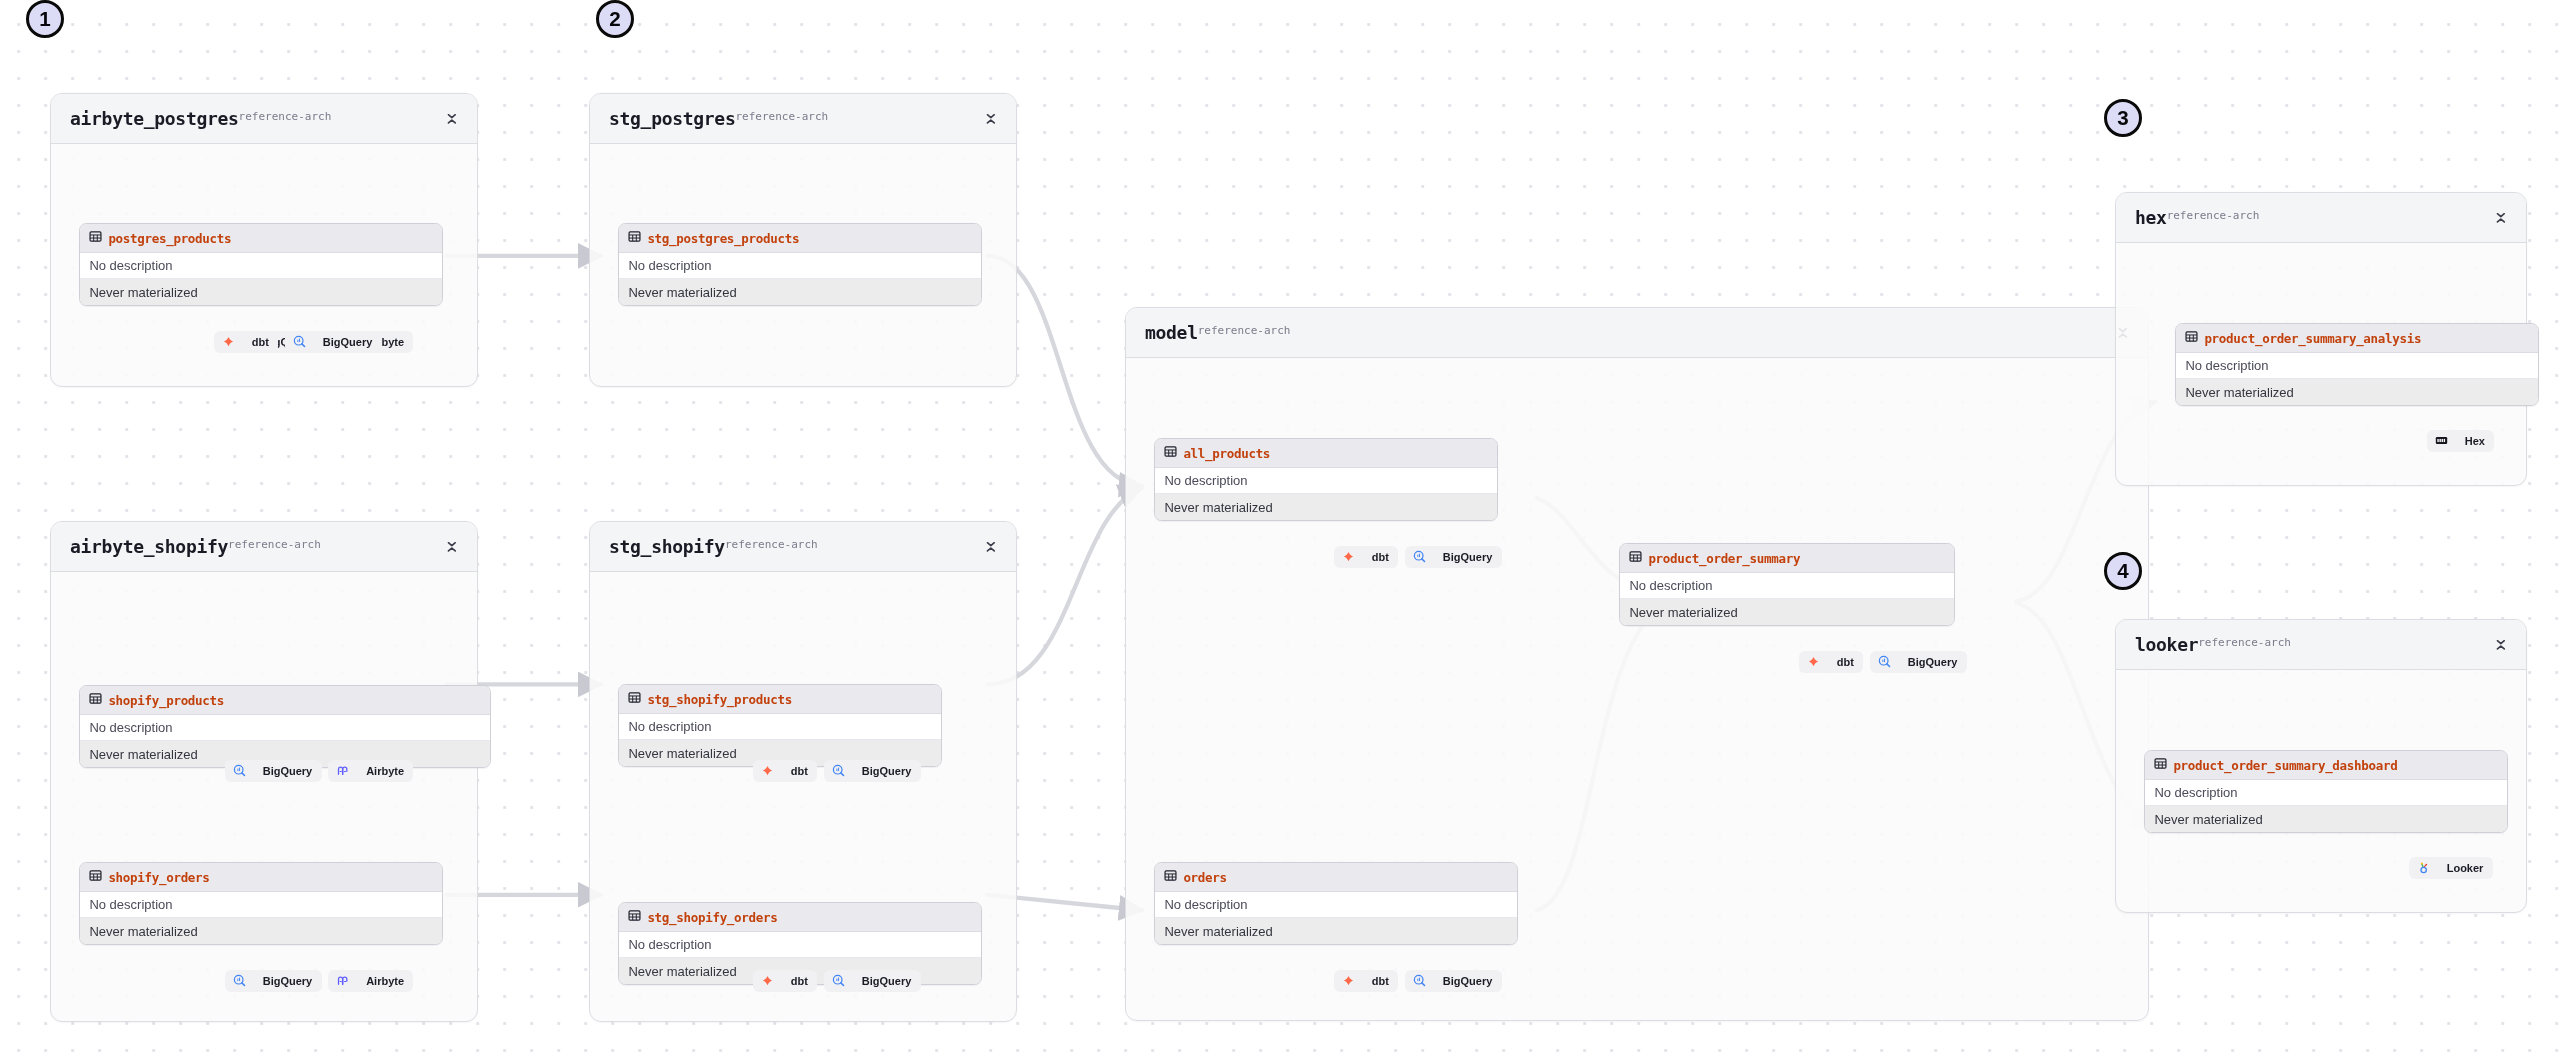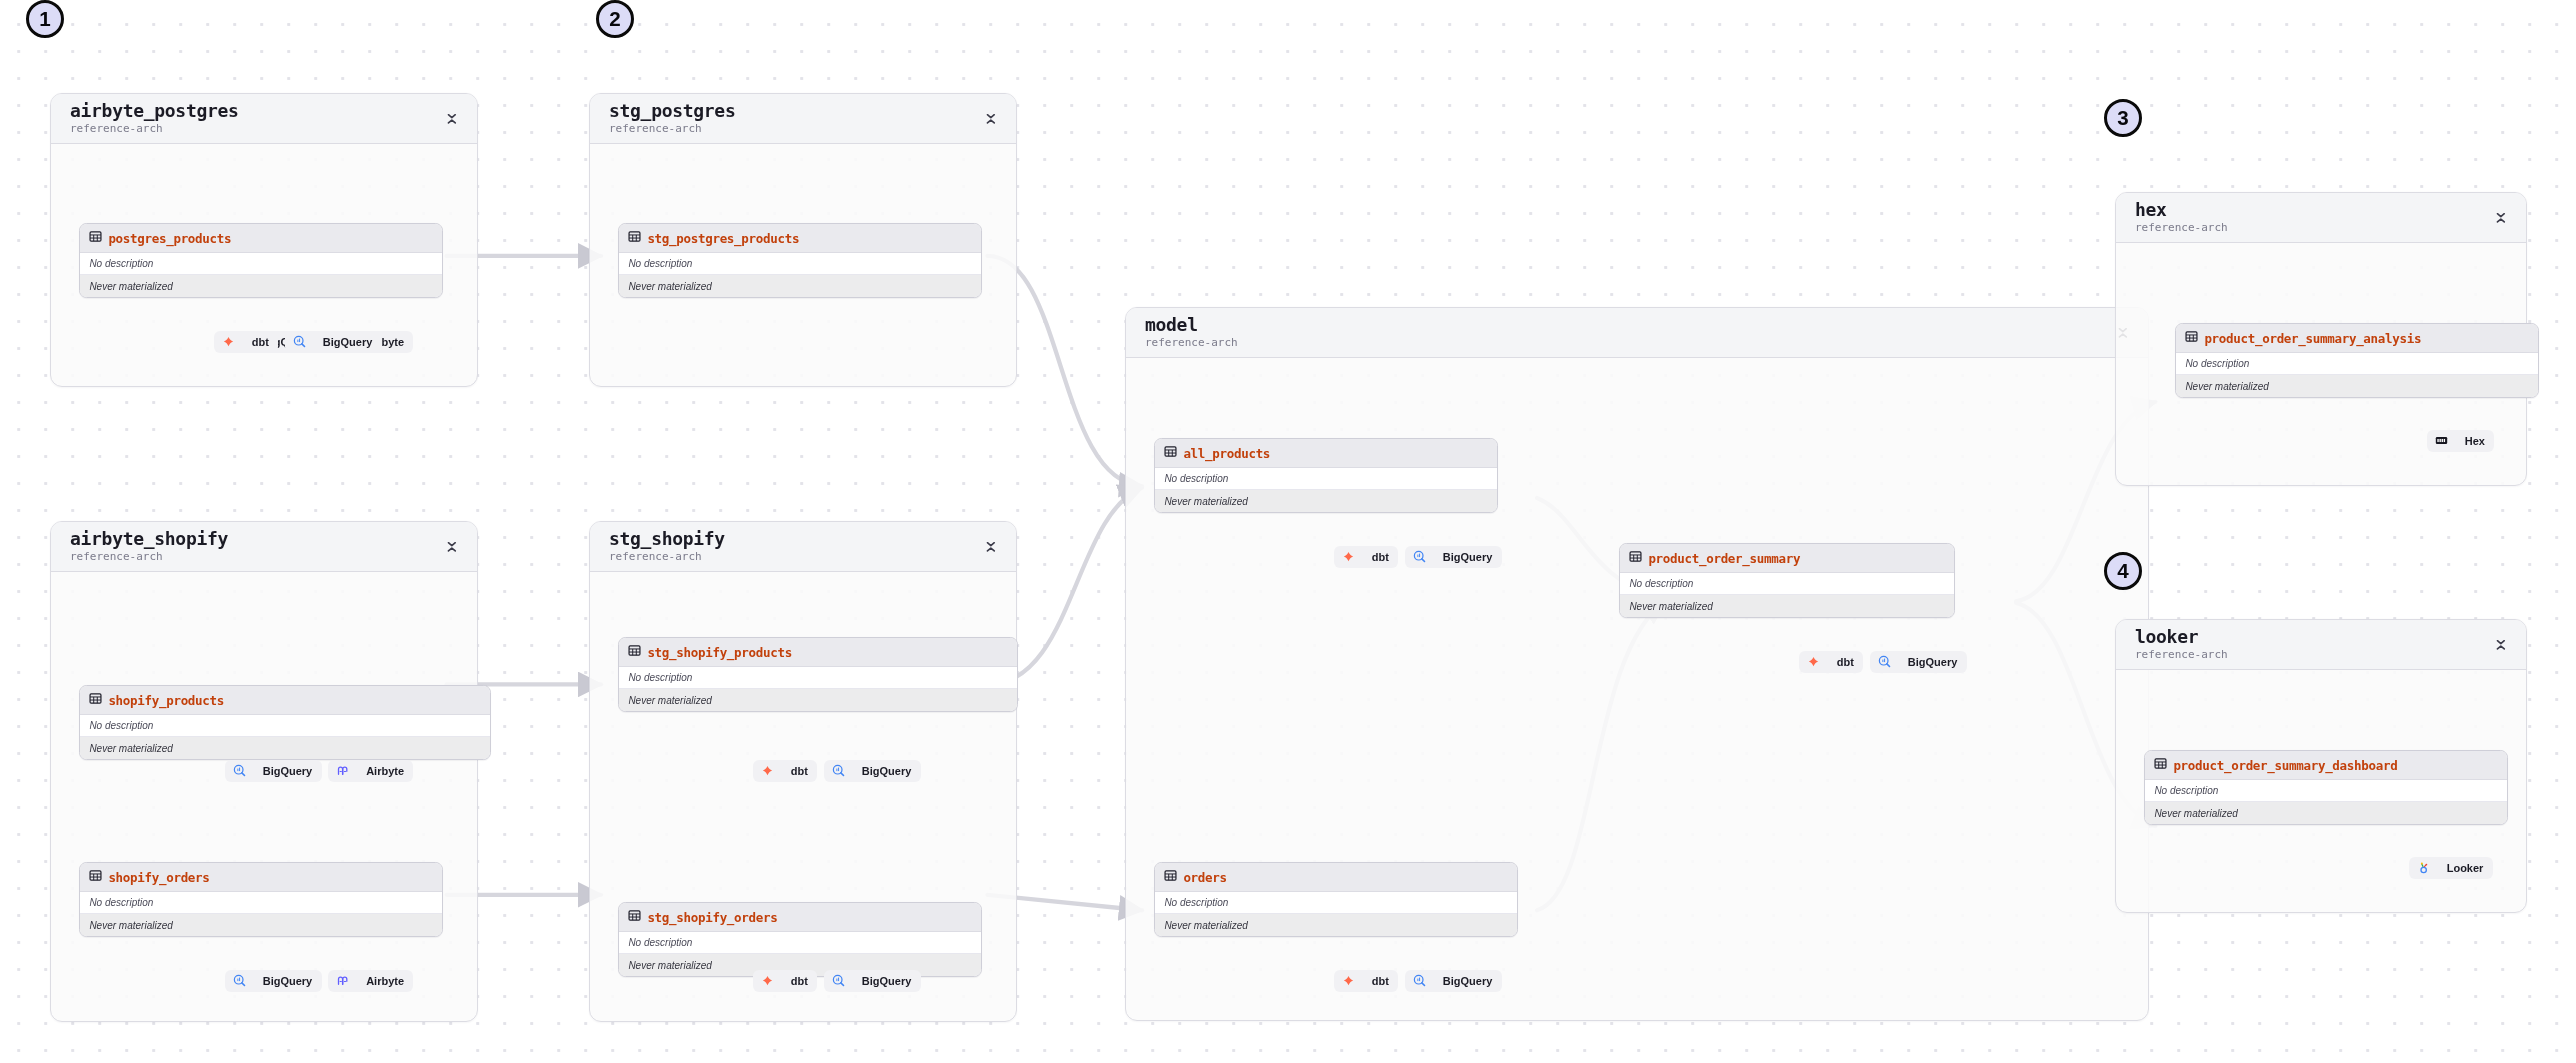--- a/index.html
+++ b/index.html
@@ -52,21 +52,21 @@
   .group-header {
     height: 50px;
     background: #f4f5f7;
     border-bottom: 1.3px solid #dcdce3;
     border-radius: 10.3px 10.3px 0 0;
     display: flex;
     align-items: center;
     justify-content: space-between;
     padding: 0 17px 0 19px;
   }
-  .group-title-wrap { display: flex; flex-direction: column; justify-content: center; }
+  .group-title-wrap { display: flex; justify-content: center; }
   .group-title {
     font-family: "DejaVu Sans Mono", "Liberation Mono", monospace;
     font-size: 18px;
     font-weight: 700;
     color: #1b1b25;
     letter-spacing: -0.3px;
     line-height: 1.08;
   }
   .group-sub {
     font-family: "DejaVu Sans Mono", "Liberation Mono", monospace;
@@ -105,26 +105,25 @@
   .node-name {
     font-family: "DejaVu Sans Mono", "Liberation Mono", monospace;
     font-size: 12.5px;
     font-weight: 700;
     color: #c2410c;
     letter-spacing: -0.3px;
     white-space: nowrap;
   }
   .node-row {
     padding: 5.2px 9.4px;
-    font-size: 10px;
+    font-size: 13px;
     color: #4a4a58;
     background: #ffffff;
     border-bottom: 0.9px solid #e7e7ee;
     white-space: nowrap;
-    font-style: italic;
   }
   .node-row.last {
     background: #ececed;
     border-bottom: none;
     color: #35353f;
   }
 
   
   .badges {
     position: absolute;
@@ -377,21 +376,21 @@
           </div>
           <div class="collapse-icon">
             <svg viewBox="0 0 16 16" width="13.7" height="13.7" aria-hidden="true">
               <path d="M4 3.2 L8 6.6 L12 3.2" fill="none" stroke="#3a3a48" stroke-width="1.9" stroke-linecap="round" stroke-linejoin="round"></path>
               <path d="M4 12.8 L8 9.4 L12 12.8" fill="none" stroke="#3a3a48" stroke-width="1.9" stroke-linecap="round" stroke-linejoin="round"></path>
             </svg>
           </div>
         </div>
         <div class="group-body"></div>
       </div>
-      <div class="node" style="left: 618px; top: 637px; width: 400px;">
+      <div class="node" style="left: 618px; top: 684px; width: 324px;">
         <div class="node-head">
           <span><svg viewBox="0 0 16 16" width="13" height="13" aria-hidden="true">
               <rect x="1.3" y="2.3" width="13.4" height="11.4" rx="1.4" fill="none" stroke="#20202c" stroke-width="1.5"></rect>
               <line x1="1.3" y1="6.1" x2="14.7" y2="6.1" stroke="#20202c" stroke-width="1.2"></line>
               <line x1="1.3" y1="9.9" x2="14.7" y2="9.9" stroke="#20202c" stroke-width="1.2"></line>
               <line x1="5.8" y1="6.1" x2="5.8" y2="13.7" stroke="#20202c" stroke-width="1.2"></line>
               <line x1="10.2" y1="6.1" x2="10.2" y2="13.7" stroke="#20202c" stroke-width="1.2"></line>
             </svg></span>
           <span class="node-name">stg_shopify_products</span>
         </div>

